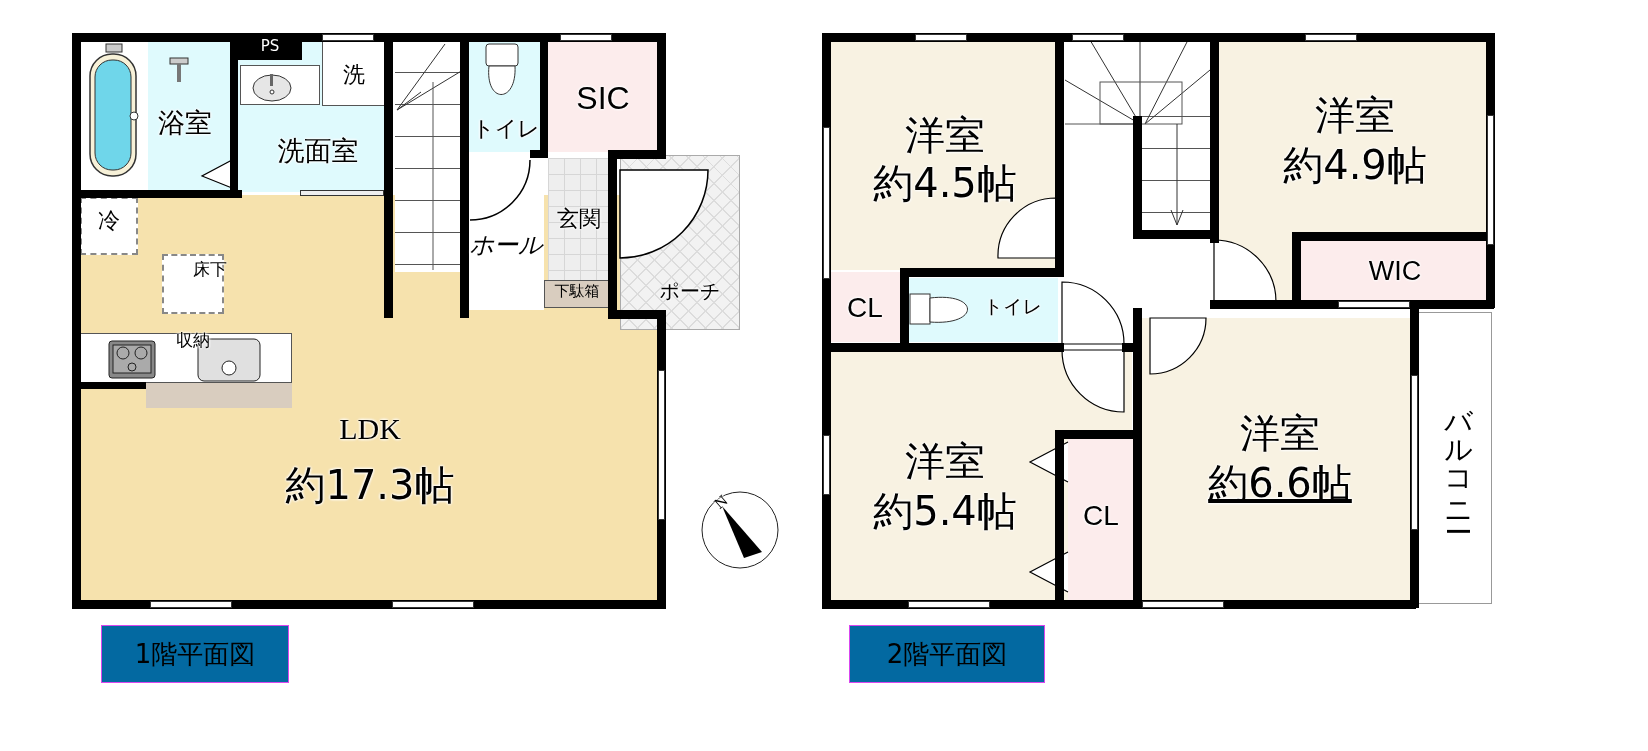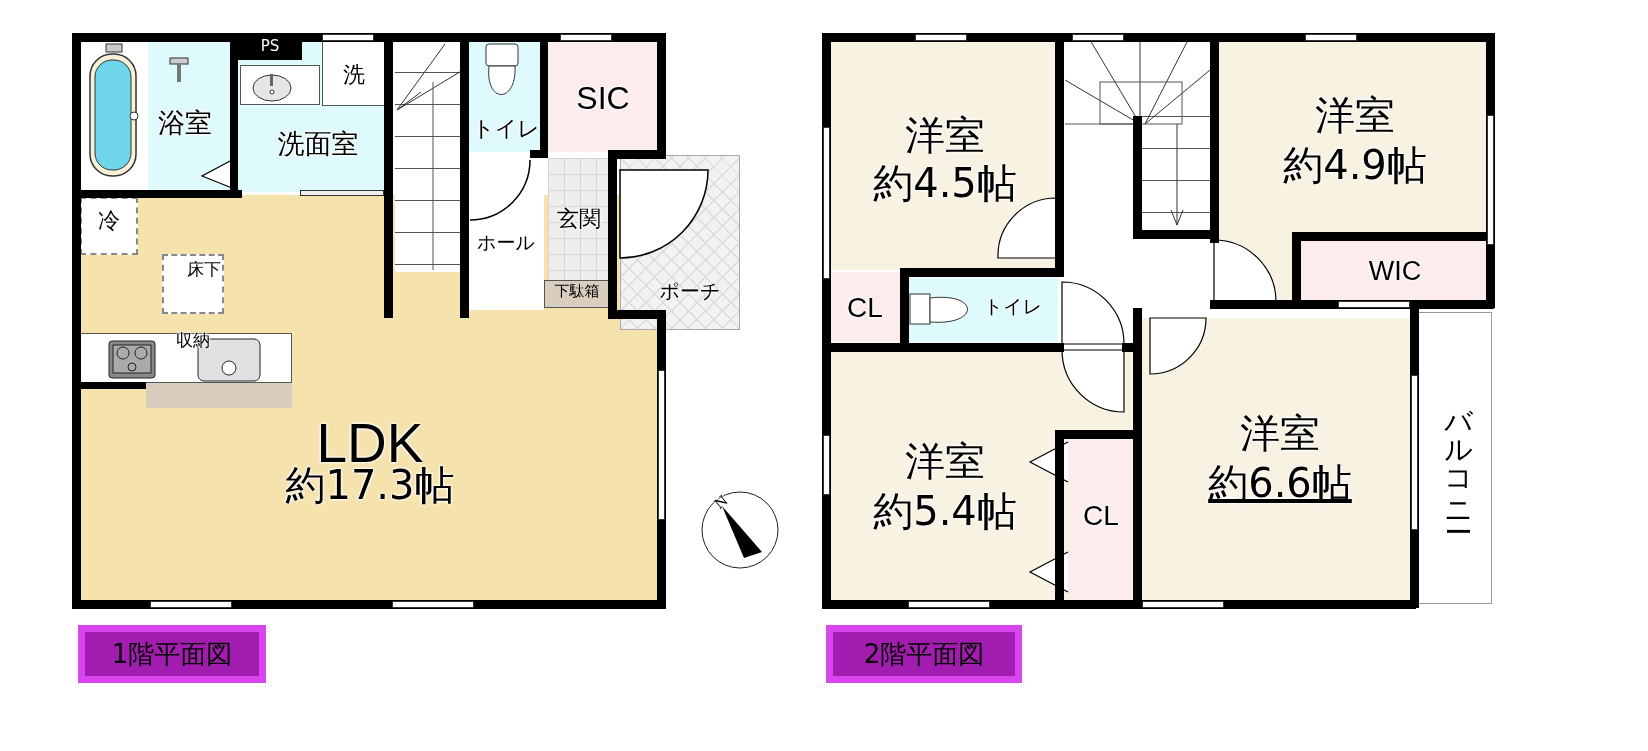--- a/index.html
+++ b/index.html
@@ -7,22 +7,22 @@
          font-family: "DejaVu Sans", "Liberation Sans", sans-serif; color: #000; }
   .room { position: absolute; }
   .wall { position: absolute; background: #000; }
   .win { position: absolute; background: #fff; border: 1px solid #333; }
   .label { position: absolute; text-align: center; line-height: 1.15; white-space: nowrap; color: #000;
            text-shadow: 0 0 3px #fff, 0 0 3px #fff, 0 0 3px #fff; }
   .big { font-size: 40px; }
   .med { font-size: 27px; }
   .sm { font-size: 22px; }
   .xs { font-size: 17px; }
-  .caption { position: absolute; border: 7px solid #d946ef; background: #a21caf; font-size: 26px;
-             display: flex; align-items: center; justify-content: center; }
+  .caption { position: absolute; border: 1px solid #d946ef; background: #0369a1; font-size: 26px;
+             display: flex; align-items: center; justify-content: center; margin-left: 23px; }
   .dashed { position: absolute; border: 2px dashed #888; background: #fff; }
   .tile { background-color: #eeeeee;
           background-image: linear-gradient(#d6d6d6 1px, transparent 1px), linear-gradient(90deg, #d6d6d6 1px, transparent 1px);
           background-size: 16px 16px; }
   .porch { background-color: #f2f2f2;
            background-image: repeating-linear-gradient(45deg, #dcdcdc 0 1px, transparent 1px 12px),
                              repeating-linear-gradient(-45deg, #dcdcdc 0 1px, transparent 1px 12px); }
   .stairs { background: #fff;
             background-image: linear-gradient(#555 1px, transparent 1px); background-size: 100% 32px; }
   svg { position: absolute; overflow: visible; }
@@ -125,31 +125,31 @@
   <div class="win" style="left:322px;top:34px;width:52px;height:7px;"></div>
   <div class="win" style="left:560px;top:34px;width:52px;height:7px;"></div>
   <div class="win" style="left:150px;top:601px;width:82px;height:7px;"></div>
   <div class="win" style="left:392px;top:601px;width:82px;height:7px;"></div>
   <div class="win" style="left:658px;top:370px;width:7px;height:150px;"></div>
   <div class="win" style="left:300px;top:190px;width:84px;height:6px;background:#eee;"></div>
 
   <div class="label xs" style="left:248px;top:38px;width:44px;color:#fff;text-shadow:none;font-size:15px;">PS</div>
   <div class="label med" style="left:140px;top:107px;width:90px;">浴室</div>
   <div class="label sm" style="left:322px;top:62px;width:64px;">洗</div>
-  <div class="label med" style="left:250px;top:128px;width:136px;">洗面室</div>
+  <div class="label med" style="left:250px;top:135px;width:136px;">洗面室</div>
   <div class="label sm" style="left:468px;top:116px;width:76px;">トイレ</div>
   <div class="label med" style="left:548px;top:80px;width:110px;font-family:'Liberation Sans',sans-serif;font-size:32px;">SIC</div>
-  <div class="label sm" style="left:468px;top:232px;width:76px;font-size:19px;">ホール</div>
+  <div class="label sm" style="left:468px;top:232px;width:76px;font-size:24px;font-style:italic;">ホール</div>
   <div class="label sm" style="left:548px;top:206px;width:62px;">玄関</div>
   <div class="label xs" style="left:544px;top:283px;width:66px;font-size:15px;text-shadow:none;">下駄箱</div>
   <div class="label sm" style="left:640px;top:280px;width:100px;font-size:20px;">ポーチ</div>
   <div class="label sm" style="left:80px;top:208px;width:58px;">冷</div>
-  <div class="label xs" style="left:162px;top:260px;width:84px;">床下</div>
+  <div class="label xs" style="left:168px;top:260px;width:84px;">床下</div>
   <div class="label xs" style="left:162px;top:283px;width:62px;margin-top:48px;">収納</div>
-  <div class="label big" style="left:270px;top:412px;width:200px;font-family:Liberation Sans, sans-serif;font-size:55px;">LDK</div>
+  <div class="label big" style="left:270px;top:412px;width:200px;font-family:Liberation Serif, serif;font-size:30px;">LDK</div>
   <div class="label big" style="left:250px;top:462px;width:240px;">約17.3帖</div>
 
   <div class="caption" style="left:78px;top:625px;width:188px;height:58px;">1階平面図</div>
 </div>
 
 <svg style="left:700px;top:490px;" width="80" height="80">
   <circle cx="40" cy="40" r="38" fill="#fff" stroke="#222" stroke-width="1"></circle>
   <path d="M22 16 L62 62 L44 68 Z" fill="#000"></path>
 </svg>
 <div class="label xs" style="left:712px;top:494px;width:18px;transform:rotate(-40deg);font-family:'DejaVu Serif',serif;font-size:14px;">N</div>

